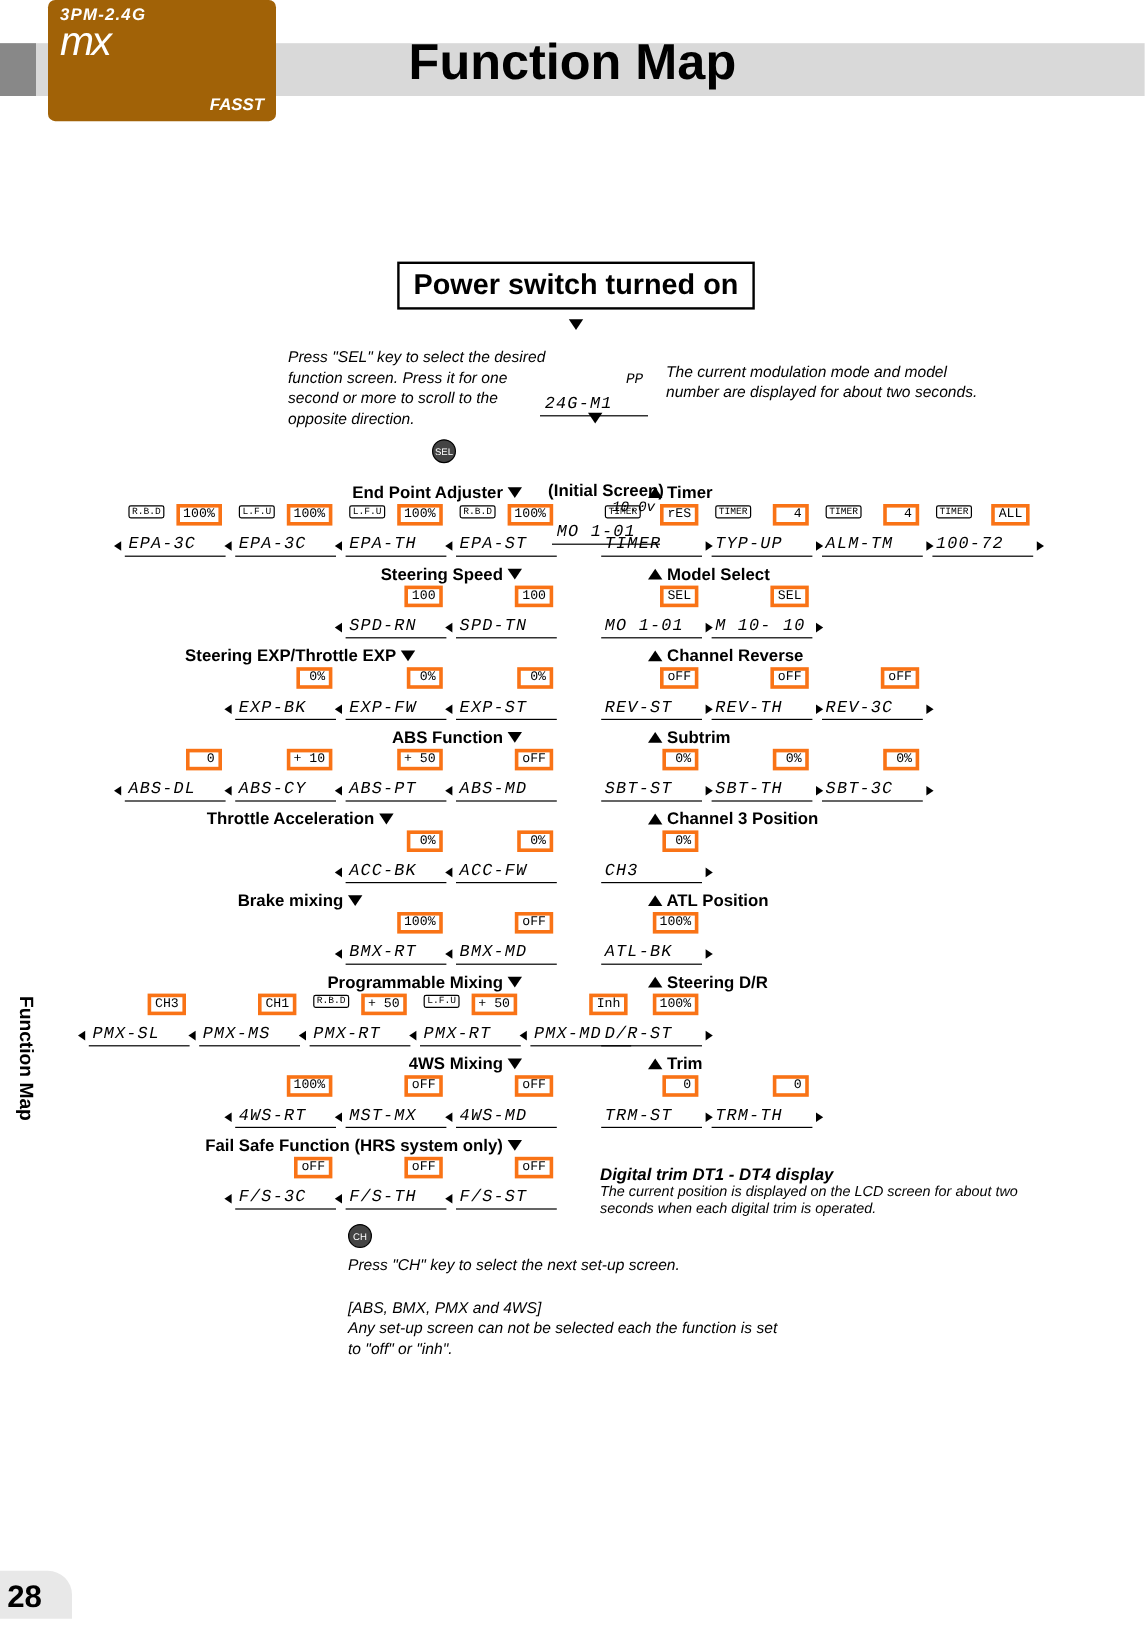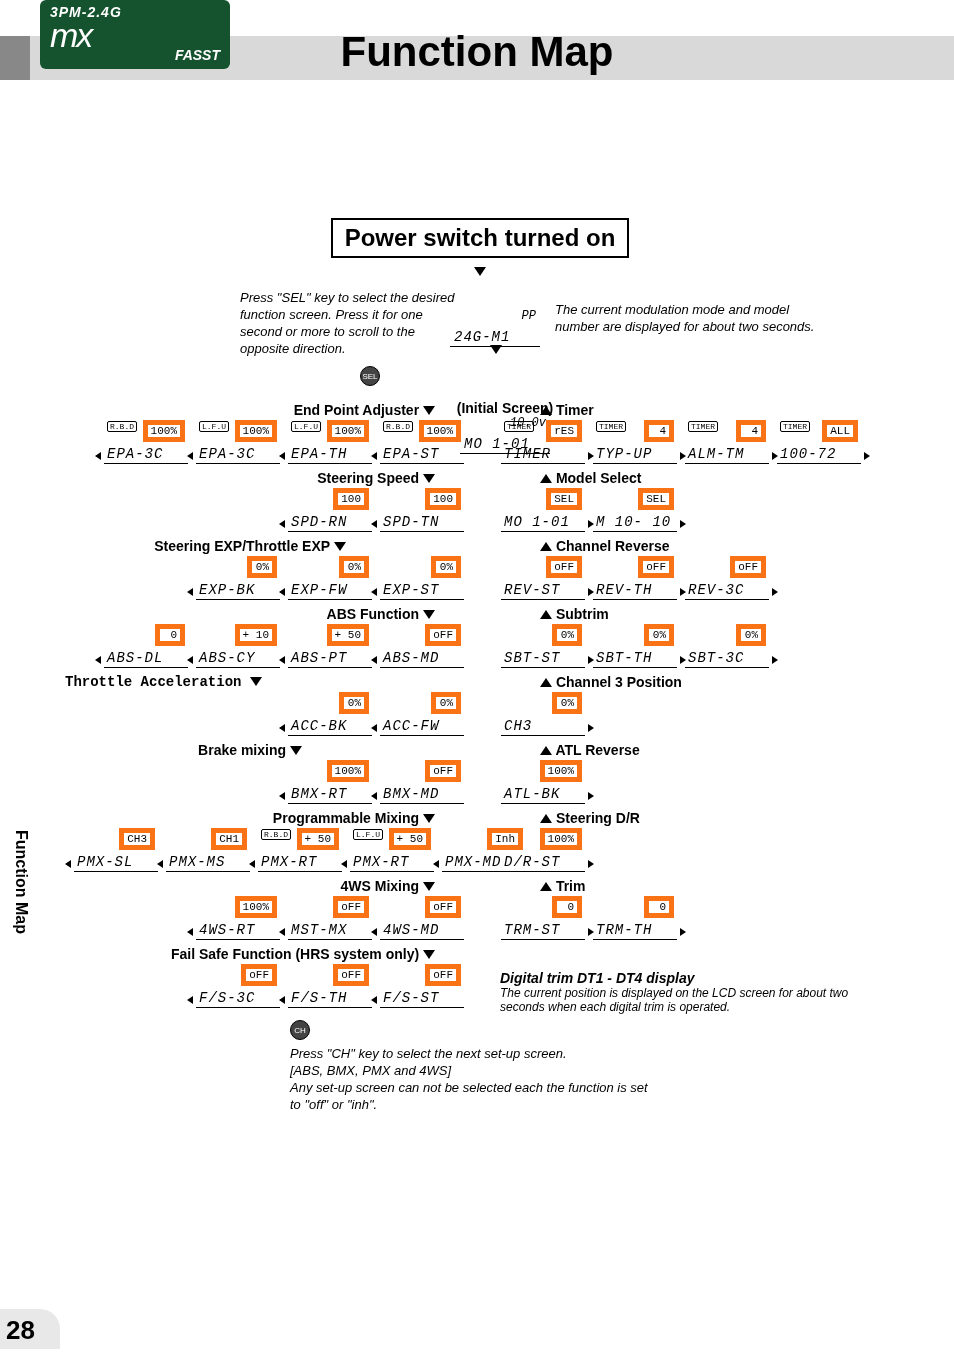--- a/index.html
+++ b/index.html
@@ -24,22 +24,22 @@
   position:absolute;
   left:0;top:0;
   width:30px;height:44px;
   background:#888;
 }
 .logo-box {
   position: absolute;
   top: 0;
   left: 40px;
   width: 190px;
-  height: 69px;
-  background: #14532d;
+  height: 101px;
+  background: #a16207;
   border-radius: 6px;
   color: #fff;
   padding: 4px 10px;
   font-style: italic;
 }
 .logo-model { font-size: 14px; font-weight: bold; letter-spacing: 1px; }
 .logo-mx { font-size: 34px; font-weight: normal; margin-top:-4px; letter-spacing:-2px;}
 .logo-fasst { position:absolute; right:10px; bottom:6px; font-size:14px; font-weight:bold; font-style:italic;}
 .page-title {
   position: absolute;
@@ -104,21 +104,21 @@
   position:relative;
   font-family: "Courier New", monospace;
   font-size:12px;
   text-align:left;
   margin: 0 1px;
   vertical-align:bottom;
 }
 .cell .val {
   position:absolute;
   top:0;right:3px;
-  border:5px solid #f97316;
+  border:3px solid #f97316;
   padding:0 3px;
   font-size:11px;
   min-width:30px;
   text-align:right;
   letter-spacing:0;
 }
 .cell .lbl {
   position:absolute;
   bottom:1px;left:3px;
   font-size:14px;
@@ -251,21 +251,21 @@
       </div>
       <div class="group">
         <div class="section-label" style="text-align:center; padding-right:30px;"><span>Steering EXP/Throttle EXP</span> <span class="arrow-down"></span></div>
         <div class="row"><span class="tri-l"></span><span class="cell"><span class="val">0%</span><span class="lbl">EXP-BK</span></span><span class="tri-l" style="margin-left:-2px;"></span><span class="cell"><span class="val">0%</span><span class="lbl">EXP-FW</span></span><span class="tri-l" style="margin-left:-2px;"></span><span class="cell"><span class="val">0%</span><span class="lbl">EXP-ST</span></span></div>
       </div>
       <div class="group">
         <div class="section-label" style="text-align:right; padding-right:30px;"><span>ABS Function</span> <span class="arrow-down"></span></div>
         <div class="row"><span class="tri-l"></span><span class="cell"><span class="val">0</span><span class="lbl">ABS-DL</span></span><span class="tri-l" style="margin-left:-2px;"></span><span class="cell"><span class="val">+ 10</span><span class="lbl">ABS-CY</span></span><span class="tri-l" style="margin-left:-2px;"></span><span class="cell"><span class="val">+ 50</span><span class="lbl">ABS-PT</span></span><span class="tri-l" style="margin-left:-2px;"></span><span class="cell"><span class="val">oFF</span><span class="lbl">ABS-MD</span></span></div>
       </div>
       <div class="group">
-        <div class="section-label" style="text-align:left; padding-right:30px;font-family:Liberation Mono, monospace;"><span>Throttle Acceleration</span> <span class="arrow-down"></span></div>
+        <div class="section-label" style="text-align:center; padding-right:30px;"><span>Throttle Acceleration</span> <span class="arrow-down"></span></div>
         <div class="row"><span class="tri-l"></span><span class="cell"><span class="val">0%</span><span class="lbl">ACC-BK</span></span><span class="tri-l" style="margin-left:-2px;"></span><span class="cell"><span class="val">0%</span><span class="lbl">ACC-FW</span></span></div>
       </div>
       <div class="group">
         <div class="section-label" style="text-align:center; padding-right:30px;"><span>Brake mixing</span> <span class="arrow-down"></span></div>
         <div class="row"><span class="tri-l"></span><span class="cell"><span class="val">100%</span><span class="lbl">BMX-RT</span></span><span class="tri-l" style="margin-left:-2px;"></span><span class="cell"><span class="val">oFF</span><span class="lbl">BMX-MD</span></span></div>
       </div>
       <div class="group">
         <div class="section-label" style="text-align:right; padding-right:30px;"><span>Programmable Mixing</span> <span class="arrow-down"></span></div>
         <div class="row"><span class="tri-l"></span><span class="cell"><span class="val">CH3</span><span class="lbl">PMX-SL</span></span><span class="tri-l" style="margin-left:-2px;"></span><span class="cell"><span class="val">CH1</span><span class="lbl">PMX-MS</span></span><span class="tri-l" style="margin-left:-2px;"></span><span class="cell"><span class="tag sub">R.B.D</span><span class="val">+ 50</span><span class="lbl">PMX-RT</span></span><span class="tri-l" style="margin-left:-2px;"></span><span class="cell"><span class="tag sub">L.F.U</span><span class="val">+ 50</span><span class="lbl">PMX-RT</span></span><span class="tri-l" style="margin-left:-2px;"></span><span class="cell"><span class="val">Inh</span><span class="lbl">PMX-MD</span></span></div>
       </div>
@@ -294,37 +294,37 @@
       </div>
       <div class="group">
         <div class="section-label conn-up"><span class="arrow-up"></span> <span>Subtrim</span></div>
         <div class="row row-r"><span class="cell"><span class="val">0%</span><span class="lbl">SBT-ST</span></span><span class="tri-r" style="margin-right:-2px;"></span><span class="cell"><span class="val">0%</span><span class="lbl">SBT-TH</span></span><span class="tri-r" style="margin-right:-2px;"></span><span class="cell"><span class="val">0%</span><span class="lbl">SBT-3C</span></span><span class="tri-r"></span></div>
       </div>
       <div class="group">
         <div class="section-label conn-up"><span class="arrow-up"></span> <span>Channel 3 Position</span></div>
         <div class="row row-r"><span class="cell"><span class="val">0%</span><span class="lbl">CH3</span></span><span class="tri-r"></span></div>
       </div>
       <div class="group">
-        <div class="section-label conn-up"><span class="arrow-up"></span> <span>ATL Reverse</span></div>
+        <div class="section-label conn-up"><span class="arrow-up"></span> <span>ATL Position</span></div>
         <div class="row row-r"><span class="cell"><span class="val">100%</span><span class="lbl">ATL-BK</span></span><span class="tri-r"></span></div>
       </div>
       <div class="group">
         <div class="section-label conn-up"><span class="arrow-up"></span> <span>Steering D/R</span></div>
         <div class="row row-r"><span class="cell"><span class="val">100%</span><span class="lbl">D/R-ST</span></span><span class="tri-r"></span></div>
       </div>
       <div class="group">
         <div class="section-label conn-up"><span class="arrow-up"></span> <span>Trim</span></div>
         <div class="row row-r"><span class="cell"><span class="val">0</span><span class="lbl">TRM-ST</span></span><span class="tri-r" style="margin-right:-2px;"></span><span class="cell"><span class="val">0</span><span class="lbl">TRM-TH</span></span><span class="tri-r"></span></div>
       </div>
     </div>
 
   <div style="position:absolute; top:850px; left:230px; width:360px;">
     <div style="margin-bottom:6px;"><span class="btn-round">CH</span></div>
     <div class="ch-note">Press "CH" key to select the next set-up screen.</div>
-    <div class="ch-note" style="margin-top:0;">
+    <div class="ch-note" style="margin-top:19px;">
       <span>[ABS, BMX, PMX and 4WS]</span><br>
       <span>Any set-up screen can not be selected each the function is set to "off" or "inh".</span>
     </div>
   </div>
 
   <div class="dt-note" style="position:absolute; top:800px;">
     <div class="hdr">Digital trim DT1 - DT4 display</div>
     <div style="font-style:italic;">The current position is displayed on the LCD screen for about two seconds when each digital trim is operated.</div>
   </div>
 

